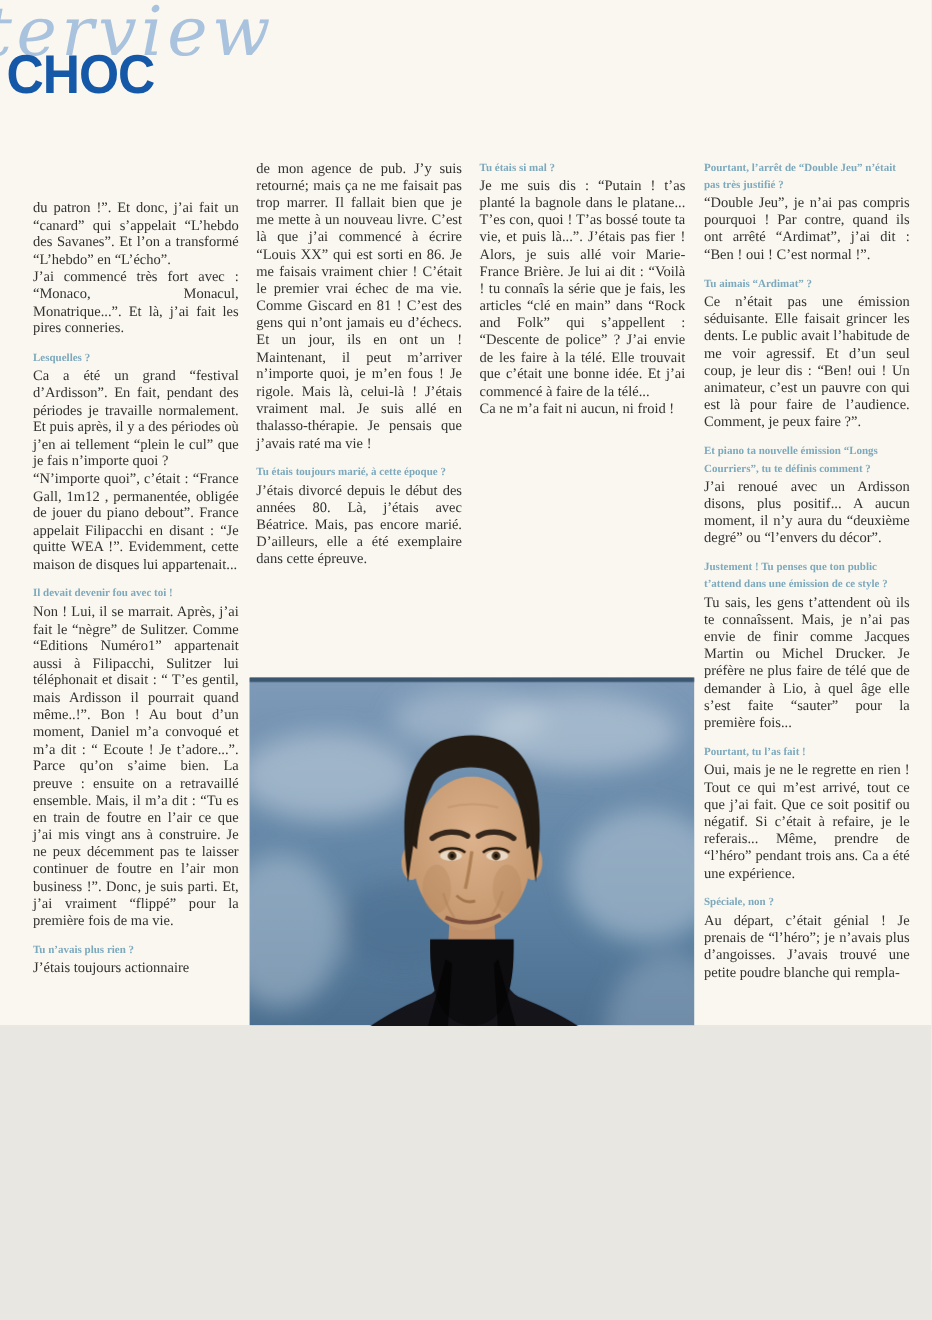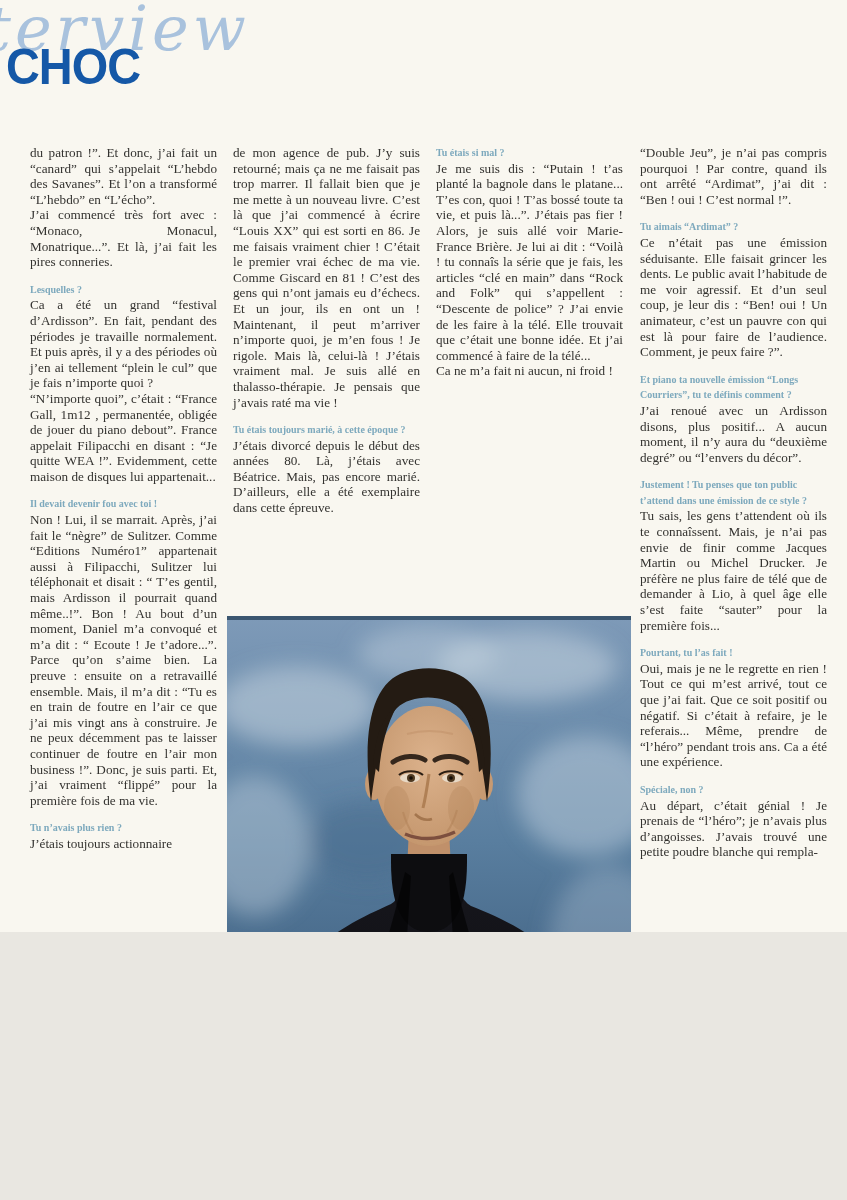--- a/index.html
+++ b/index.html
@@ -29,21 +29,21 @@
     font-weight:bold;font-size:46px;line-height:1;
     color:var(--logo-color);letter-spacing:-1px;
     transform:scale(1.02,1.08);transform-origin:left top;
   }
   
   .col{
     position:absolute;top:145px;width:187px;
     font-size:13.2px;line-height:15.6px;
     text-align:justify;
   }
-  .col-1{left:30px;}
+  .col-1{left:30px;margin-top:36px;}
   .col-2{left:233px;}
   .col-3{left:436px;}
   .col-4{left:640px;}
   .col p.answer{margin:0;}
   .col h3.question{
     margin:12px 0 0 0;
     font-size:10px;line-height:15.6px;
     font-weight:bold;color:var(--q-color);
     text-align:left;
   }
@@ -81,20 +81,21 @@
         <p class="answer">de mon agence de pub. J’y suis retourné; mais ça ne me faisait pas trop marrer. Il fallait bien que je me mette à un nouveau livre. C’est là que j’ai commencé à écrire “Louis XX” qui est sorti en 86. Je me faisais vraiment chier ! C’était le premier vrai échec de ma vie. Comme Giscard en 81 ! C’est des gens qui n’ont jamais eu d’échecs. Et un jour, ils en ont un ! Maintenant, il peut m’arriver n’importe quoi, je m’en fous ! Je rigole. Mais là, celui-là ! J’étais vraiment mal. Je suis allé en thalasso-thérapie. Je pensais que j’avais raté ma vie !</p>
         <h3 class="question">Tu étais toujours marié, à cette époque ?</h3>
         <p class="answer">J’étais divorcé depuis le début des années 80. Là, j’étais avec Béatrice. Mais, pas encore marié. D’ailleurs, elle a été exemplaire dans cette épreuve.</p>
       </div>
     <div class="col col-3">
         <h3 class="question">Tu étais si mal ?</h3>
         <p class="answer">Je me suis dis : “Putain ! t’as planté la bagnole dans le platane... T’es con, quoi ! T’as bossé toute ta vie, et puis là...”. J’étais pas fier ! Alors, je suis allé voir Marie-France Brière. Je lui ai dit : “Voilà ! tu connaîs la série que je fais, les articles “clé en main” dans “Rock and Folk” qui s’appellent : “Descente de police” ? J’ai envie de les faire à la télé. Elle trouvait que c’était une bonne idée. Et j’ai commencé à faire de la télé...</p>
         <p class="answer">Ca ne m’a fait ni aucun, ni froid !</p>
       </div>
     <div class="col col-4">
+        <h3 class="question">Pourtant, l’arrêt de “Double Jeu” n’était pas très justifié ?</h3>
         <p class="answer">“Double Jeu”, je n’ai pas compris pourquoi ! Par contre, quand ils ont arrêté “Ardimat”, j’ai dit : “Ben ! oui ! C’est normal !”.</p>
         <h3 class="question">Tu aimais “Ardimat” ?</h3>
         <p class="answer">Ce n’était pas une émission séduisante. Elle faisait grincer les dents. Le public avait l’habitude de me voir agressif. Et d’un seul coup, je leur dis : “Ben! oui ! Un animateur, c’est un pauvre con qui est là pour faire de l’audience. Comment, je peux faire ?”.</p>
         <h3 class="question">Et piano ta nouvelle émission “Longs Courriers”, tu te définis comment ?</h3>
         <p class="answer">J’ai renoué avec un Ardisson disons, plus positif... A aucun moment, il n’y aura du “deuxième degré” ou “l’envers du décor”.</p>
         <h3 class="question">Justement ! Tu penses que ton public t’attend dans une émission de ce style ?</h3>
         <p class="answer">Tu sais, les gens t’attendent où ils te connaîssent. Mais, je n’ai pas envie de finir comme Jacques Martin ou Michel Drucker. Je préfère ne plus faire de télé que de demander à Lio, à quel âge elle s’est faite “sauter” pour la première fois...</p>
         <h3 class="question">Pourtant, tu l’as fait !</h3>
         <p class="answer">Oui, mais je ne le regrette en rien ! Tout ce qui m’est arrivé, tout ce que j’ai fait. Que ce soit positif ou négatif. Si c’était à refaire, je le referais... Même, prendre de “l’héro” pendant trois ans. Ca a été une expérience.</p>
         <h3 class="question">Spéciale, non ?</h3>

